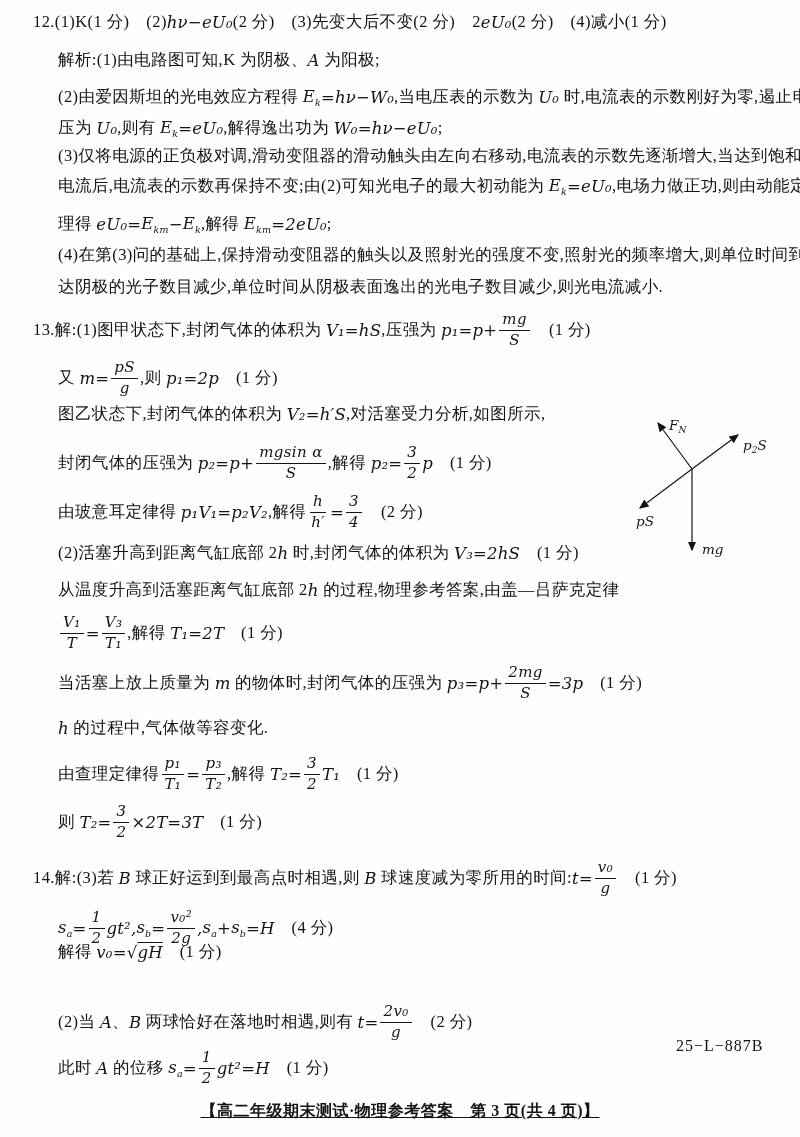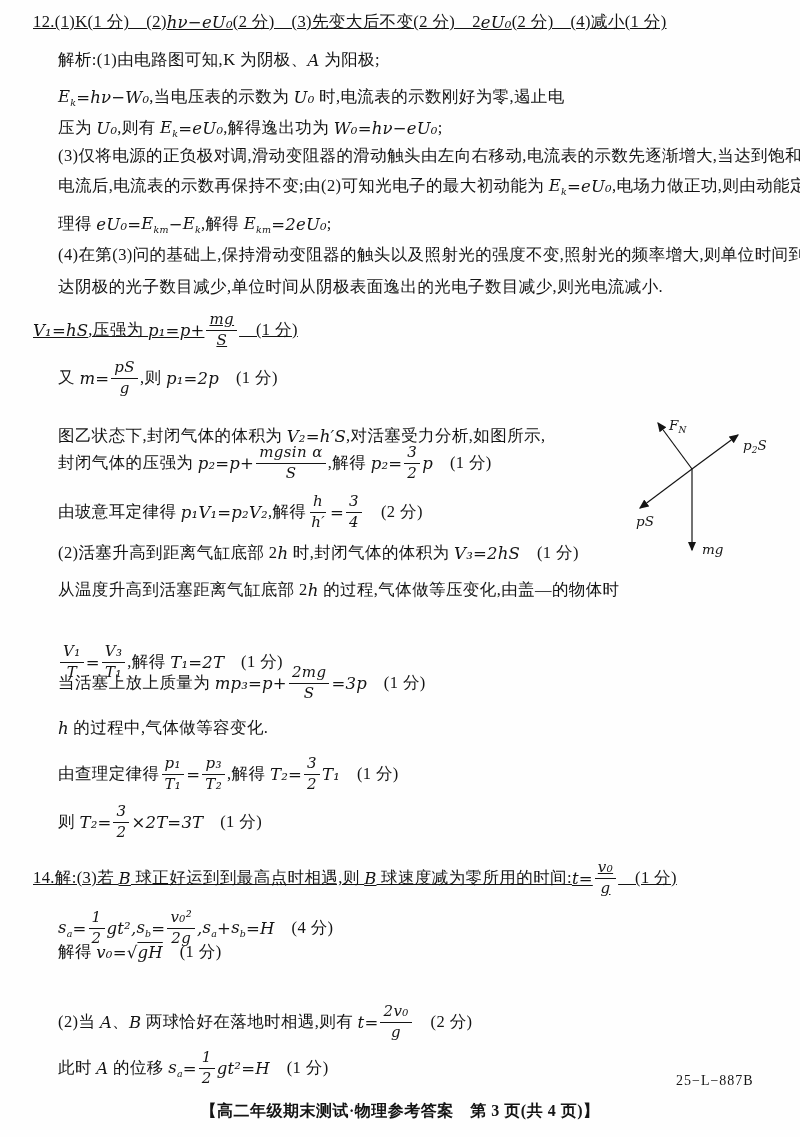--- a/index.html
+++ b/index.html
@@ -1,63 +1,63 @@
 <!DOCTYPE html>
 <html><head>
 <meta charset="utf-8">
 <style>
   html,body{margin:0;padding:0;background:#ffffff;}
   .page{position:relative;width:800px;height:1137px;background:#fefefee8;overflow:hidden;
         font-family:"Liberation Serif","DejaVu Serif",serif;color:#141414;}
   .line{position:absolute;left:58px;display:flex;align-items:center;height:24px;
         font-size:16.5px;letter-spacing:0.4px;white-space:pre;}
-  .line.qstart{left:33px;text-decoration:underline;}
+  .line.qstart{left:33px;}
   .seg{white-space:pre;}
   .m{font-family:"DejaVu Serif","Liberation Serif",serif;font-style:italic;letter-spacing:0.2px;}
   sub{font-size:9.5px;line-height:1;}
   .frac{display:inline-flex;flex-direction:column;align-items:center;margin:0 2px;
         font-family:"DejaVu Serif","Liberation Serif",serif;font-style:italic;
         font-size:15px;line-height:1.15;}
   .frac .n{padding:0 3px 1px;border-bottom:1.3px solid #141414;}
   .frac .d{padding:1px 3px 0;}
   .ovl{text-decoration:overline;}
   .footer-title{position:absolute;left:0;top:1101px;width:800px;text-align:center;
-        font-weight:bold;font-size:16px;letter-spacing:0.5px;}
-  .footer-code{position:absolute;left:676px;top:1073px;font-size:14px;letter-spacing:1px;}
+        font-weight:bold;font-size:16px;letter-spacing:0.5px;text-decoration:underline;}
+  .footer-code{position:absolute;left:676px;top:1037px;font-size:16px;letter-spacing:1px;}
   svg.diagram{position:absolute;left:612px;top:400px;}
   svg.diagram text{font-family:"DejaVu Serif","Liberation Serif",serif;font-style:italic;
         font-size:13.5px;fill:#141414;}
 </style>
 </head>
 <body>
 
 <div class="page">
 
   <section>
     <div class="line qstart" style="top:10px"><span class="seg t">12.(1)K(1 分)　(2)</span><span class="seg m">hν−eU₀</span><span class="seg t">(2 分)　(3)先变大后不变(2 分)　2</span><span class="seg m">eU₀</span><span class="seg t">(2 分)　(4)减小(1 分)</span></div>
     <div class="line" style="top:48px"><span class="seg t">解析:(1)由电路图可知,K 为阴极、</span><span class="seg m">A</span><span class="seg t"> 为阳极;</span></div>
-    <div class="line" style="top:85px"><span class="seg m">E<sub>k</sub></span><span class="seg m">=hν−W₀</span><span class="seg t">,当电压表的示数为 </span><span class="seg m">U₀</span><span class="seg t"> 时,电流表的示数刚好为零,遏止电</span></div>
+    <div class="line" style="top:85px"><span class="seg t">(2)由爱因斯坦的光电效应方程得 </span><span class="seg m">E<sub>k</sub></span><span class="seg m">=hν−W₀</span><span class="seg t">,当电压表的示数为 </span><span class="seg m">U₀</span><span class="seg t"> 时,电流表的示数刚好为零,遏止电</span></div>
     <div class="line" style="top:116px"><span class="seg t">压为 </span><span class="seg m">U₀</span><span class="seg t">,则有 </span><span class="seg m">E<sub>k</sub></span><span class="seg m">=eU₀</span><span class="seg t">,解得逸出功为 </span><span class="seg m">W₀=hν−eU₀</span><span class="seg t">;</span></div>
     <div class="line" style="top:144px"><span class="seg t">(3)仅将电源的正负极对调,滑动变阻器的滑动触头由左向右移动,电流表的示数先逐渐增大,当达到饱和</span></div>
     <div class="line" style="top:174px"><span class="seg t">电流后,电流表的示数再保持不变;由(2)可知光电子的最大初动能为 </span><span class="seg m">E<sub>k</sub></span><span class="seg m">=eU₀</span><span class="seg t">,电场力做正功,则由动能定</span></div>
     <div class="line" style="top:212px"><span class="seg t">理得 </span><span class="seg m">eU₀=</span><span class="seg m">E<sub>km</sub></span><span class="seg m">−</span><span class="seg m">E<sub>k</sub></span><span class="seg t">,解得 </span><span class="seg m">E<sub>km</sub></span><span class="seg m">=2eU₀</span><span class="seg t">;</span></div>
     <div class="line" style="top:243px"><span class="seg t">(4)在第(3)问的基础上,保持滑动变阻器的触头以及照射光的强度不变,照射光的频率增大,则单位时间到</span></div>
     <div class="line" style="top:275px"><span class="seg t">达阴极的光子数目减少,单位时间从阴极表面逸出的光电子数目减少,则光电流减小.</span></div>
   </section>
 
   <section>
-    <div class="line qstart" style="top:318px"><span class="seg m">V₁=hS</span><span class="seg t">,压强为 </span><span class="seg m">p₁=p+</span><span class="frac"><span class="n">mg</span><span class="d">S</span></span><span class="seg t">　(1 分)</span></div>
+    <div class="line qstart" style="top:318px"><span class="seg t">13.解:(1)图甲状态下,封闭气体的体积为 </span><span class="seg m">V₁=hS</span><span class="seg t">,压强为 </span><span class="seg m">p₁=p+</span><span class="frac"><span class="n">mg</span><span class="d">S</span></span><span class="seg t">　(1 分)</span></div>
     <div class="line" style="top:366px"><span class="seg t">又 </span><span class="seg m">m=</span><span class="frac"><span class="n">pS</span><span class="d">g</span></span><span class="seg t">,则 </span><span class="seg m">p₁=2p</span><span class="seg t">　(1 分)</span></div>
-    <div class="line" style="top:424px"><span class="seg t">图乙状态下,封闭气体的体积为 </span><span class="seg m">V₂=h′S</span><span class="seg t">,对活塞受力分析,如图所示,</span></div>
+    <div class="line" style="top:402px"><span class="seg t">图乙状态下,封闭气体的体积为 </span><span class="seg m">V₂=h′S</span><span class="seg t">,对活塞受力分析,如图所示,</span></div>
     <div class="line" style="top:451px"><span class="seg t">封闭气体的压强为 </span><span class="seg m">p₂=p+</span><span class="frac"><span class="n">mgsin α</span><span class="d">S</span></span><span class="seg t">,解得 </span><span class="seg m">p₂=</span><span class="frac"><span class="n">3</span><span class="d">2</span></span><span class="seg m">p</span><span class="seg t">　(1 分)</span></div>
     <div class="line" style="top:500px"><span class="seg t">由玻意耳定律得 </span><span class="seg m">p₁V₁=p₂V₂</span><span class="seg t">,解得</span><span class="frac"><span class="n">h</span><span class="d">h′</span></span><span class="seg m">=</span><span class="frac"><span class="n">3</span><span class="d">4</span></span><span class="seg t">　(2 分)</span></div>
     <div class="line" style="top:541px"><span class="seg t">(2)活塞升高到距离气缸底部 2</span><span class="seg m">h</span><span class="seg t"> 时,封闭气体的体积为 </span><span class="seg m">V₃=2hS</span><span class="seg t">　(1 分)</span></div>
-    <div class="line" style="top:578px"><span class="seg t">从温度升高到活塞距离气缸底部 2</span><span class="seg m">h</span><span class="seg t"> 的过程,气体做等压变化,由盖—的物体时</span></div>
-    <div class="line" style="top:650px"><span class="frac"><span class="n">V₁</span><span class="d">T</span></span><span class="seg m">=</span><span class="frac"><span class="n">V₃</span><span class="d">T₁</span></span><span class="seg t">,解得 </span><span class="seg m">T₁=2T</span><span class="seg t">　(1 分)</span></div>
-    <div class="line" style="top:671px"><span class="seg t">当活塞上放上质量为 </span><span class="seg m">m</span><span class="seg m">p₃=p+</span><span class="frac"><span class="n">2mg</span><span class="d">S</span></span><span class="seg m">=3p</span><span class="seg t">　(1 分)</span></div>
+    <div class="line" style="top:578px"><span class="seg t">从温度升高到活塞距离气缸底部 2</span><span class="seg m">h</span><span class="seg t"> 的过程,物理参考答案,由盖—吕萨克定律</span></div>
+    <div class="line" style="top:621px"><span class="frac"><span class="n">V₁</span><span class="d">T</span></span><span class="seg m">=</span><span class="frac"><span class="n">V₃</span><span class="d">T₁</span></span><span class="seg t">,解得 </span><span class="seg m">T₁=2T</span><span class="seg t">　(1 分)</span></div>
+    <div class="line" style="top:671px"><span class="seg t">当活塞上放上质量为 </span><span class="seg m">m</span><span class="seg t"> 的物体时,封闭气体的压强为 </span><span class="seg m">p₃=p+</span><span class="frac"><span class="n">2mg</span><span class="d">S</span></span><span class="seg m">=3p</span><span class="seg t">　(1 分)</span></div>
     <div class="line" style="top:716px"><span class="seg m">h</span><span class="seg t"> 的过程中,气体做等容变化.</span></div>
     <div class="line" style="top:762px"><span class="seg t">由查理定律得</span><span class="frac"><span class="n">p₁</span><span class="d">T₁</span></span><span class="seg m">=</span><span class="frac"><span class="n">p₃</span><span class="d">T₂</span></span><span class="seg t">,解得 </span><span class="seg m">T₂=</span><span class="frac"><span class="n">3</span><span class="d">2</span></span><span class="seg m">T₁</span><span class="seg t">　(1 分)</span></div>
     <div class="line" style="top:810px"><span class="seg t">则 </span><span class="seg m">T₂=</span><span class="frac"><span class="n">3</span><span class="d">2</span></span><span class="seg m">×2T=3T</span><span class="seg t">　(1 分)</span></div>
   </section>
 
   <section>
     <div class="line qstart" style="top:866px"><span class="seg t">14.解:(3)若 </span><span class="seg m">B</span><span class="seg t"> 球正好运到到最高点时相遇,则 </span><span class="seg m">B</span><span class="seg t"> 球速度减为零所用的时间:</span><span class="seg m">t=</span><span class="frac"><span class="n">v₀</span><span class="d">g</span></span><span class="seg t">　(1 分)</span></div>
     <div class="line" style="top:916px"><span class="seg m">s<sub>a</sub></span><span class="seg m">=</span><span class="frac"><span class="n">1</span><span class="d">2</span></span><span class="seg m">gt²,</span><span class="seg m">s<sub>b</sub></span><span class="seg m">=</span><span class="frac"><span class="n">v₀²</span><span class="d">2g</span></span><span class="seg m">,</span><span class="seg m">s<sub>a</sub></span><span class="seg m">+</span><span class="seg m">s<sub>b</sub></span><span class="seg m">=H</span><span class="seg t">　(4 分)</span></div>
     <div class="line" style="top:940px"><span class="seg t">解得 </span><span class="seg m">v₀=</span><span class="seg m">√<span class="ovl">gH</span></span><span class="seg t">　(1 分)</span></div>
     <div class="line" style="top:1010px"><span class="seg t">(2)当 </span><span class="seg m">A</span><span class="seg t">、</span><span class="seg m">B</span><span class="seg t"> 两球恰好在落地时相遇,则有 </span><span class="seg m">t=</span><span class="frac"><span class="n">2v₀</span><span class="d">g</span></span><span class="seg t">　(2 分)</span></div>

